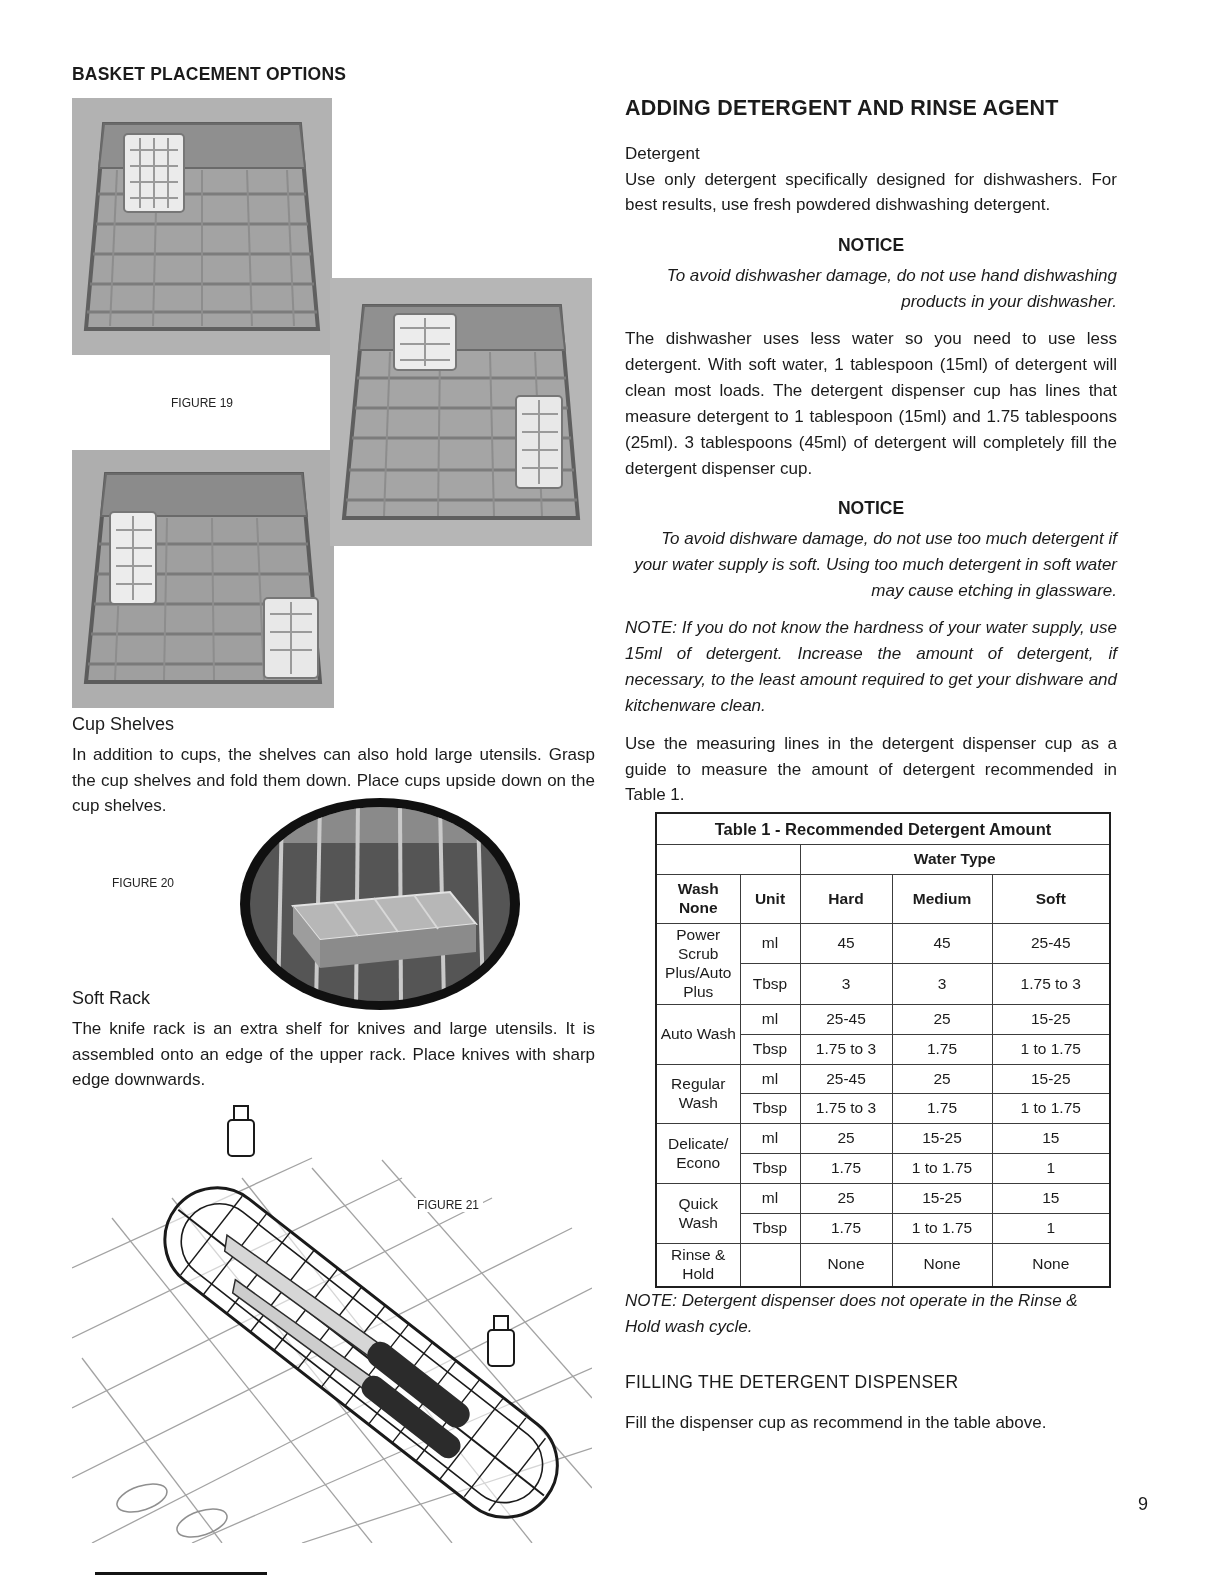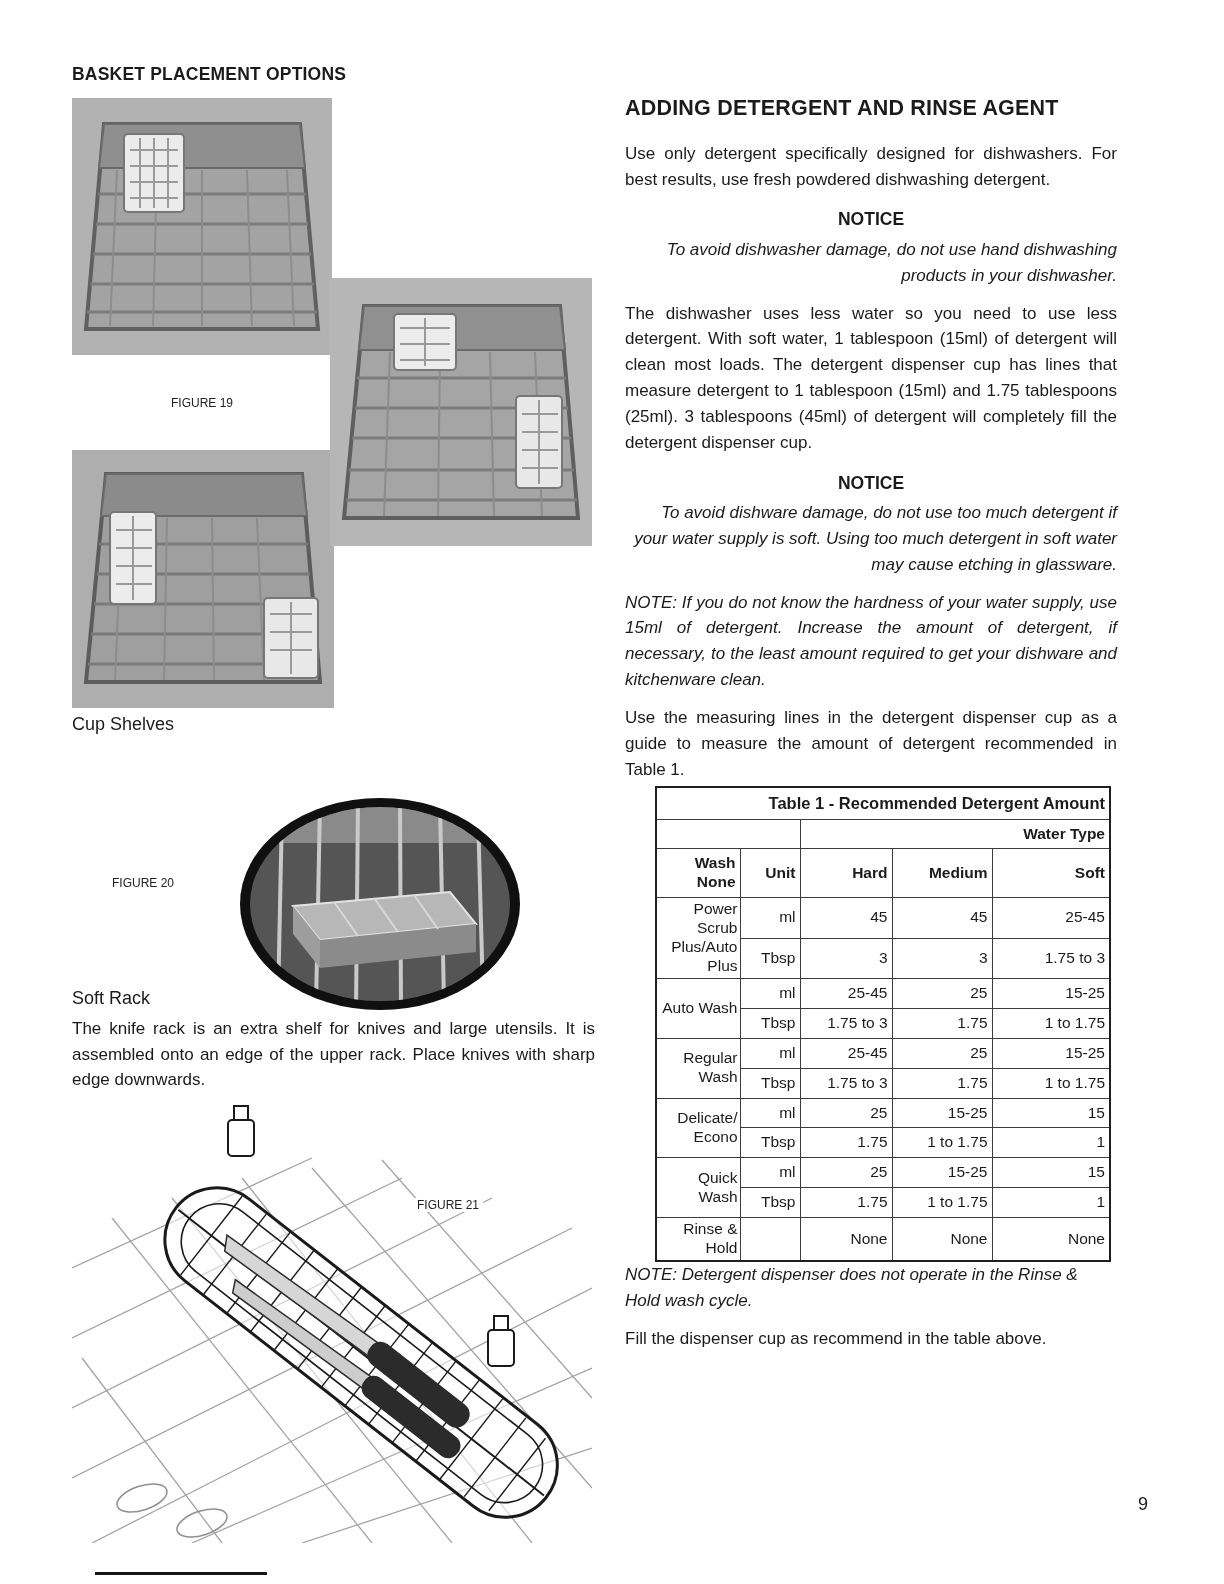--- a/index.html
+++ b/index.html
@@ -22,21 +22,21 @@
   .just{text-align:justify;}
   .notice{font-weight:bold;text-align:center;margin:14px 0 4px 0;font-size:17.5px;}
   .citalic{font-style:italic;text-align:right;}
   .italic{font-style:italic;}
   .filling-head{margin:30px 0 14px 0;font-size:17.5px;letter-spacing:.3px;}
   .note-after{margin-top:26px;}
 
   
   .det-table{border-collapse:collapse;border:2px solid #1f1f1f;margin:2px 0 0 30px;
              font-size:15.5px;line-height:1.22;}
-  .det-table th,.det-table td{border:1px solid #3c3c3c;text-align:right;
+  .det-table th,.det-table td{border:1px solid #3c3c3c;text-align:center;
              padding:5px 4px;vertical-align:middle;}
   .det-table .title-row th{font-size:16.5px;padding:5px 4px;}
   .det-table .cycle{font-size:15.5px;padding:2px 2px;}
   .det-table tr.dash td{border-top-style:dashed;}
   .c-cycle{width:84px;} .c-unit{width:60px;} .c-hard{width:92px;}
   .c-med{width:100px;} .c-soft{width:118px;}
 
   .page-number{position:absolute;left:1138px;top:1494px;font-size:18px;}
   .bottom-mark{position:absolute;left:95px;top:1572px;width:172px;height:3px;background:#141414;}
 </style>
@@ -157,20 +157,21 @@
             <line x1="192" y1="154" x2="228" y2="154"></line>
           <line x1="192" y1="172" x2="228" y2="172"></line>
             <line x1="192" y1="190" x2="228" y2="190"></line>
           <line x1="209" y1="122" x2="209" y2="206"></line>
         </g>
       </g>
     </svg>
   </div>
 
   <div class="abs sub-head" style="left:72px;top:714px;">Cup Shelves</div>
+  <div class="abs body-text" style="left:72px;top:742px;width:523px;">In addition to cups, the shelves can also hold large utensils. Grasp the cup shelves and fold them down. Place cups upside down on the cup shelves.</div>
 
   <div class="abs figlabel" style="left:112px;top:876px;">FIGURE 20</div>
 
   <div class="abs" style="left:238px;top:796px;">
     <svg width="285" height="216" viewBox="0 0 285 216">
       <defs>
           <clipPath id="ovalclip">
             <ellipse cx="142" cy="108" rx="130" ry="97"></ellipse>
           </clipPath>
         </defs>
@@ -260,20 +261,21 @@
       </g>
     </svg>
   </div>
 
   <div class="abs figlabel" style="left:413px;top:1198px;background:#ffffff;padding:0 4px;">FIGURE 21</div>
 
   <div class="col-right">
 
     <div class="h1">ADDING DETERGENT AND RINSE AGENT</div>
 
+    <div>Detergent</div>
     <p class="just">Use only detergent specifically designed for dishwashers. For best results, use fresh powdered dishwashing detergent.</p>
 
     <div class="notice">NOTICE</div>
     <p class="citalic">To avoid dishwasher damage, do not use hand dishwashing products in your dishwasher.</p>
 
     <p class="just">The dishwasher uses less water so you need to use less detergent. With soft water, 1 tablespoon (15ml) of detergent will clean most loads. The detergent dispenser cup has lines that measure detergent to 1 tablespoon (15ml) and 1.75 tablespoons (25ml). 3 tablespoons (45ml) of detergent will completely fill the detergent dispenser cup.</p>
 
     <div class="notice">NOTICE</div>
     <p class="citalic">To avoid dishware damage, do not use too much detergent if your water supply is soft. Using too much detergent in soft water may cause etching in glassware.</p>
 
@@ -380,20 +382,21 @@
           <td></td>
           <td>None</td>
           <td>None</td>
           <td>None</td>
         </tr>
       </tbody>
     </table>
 
     <p class="italic note-after">NOTE: Detergent dispenser does not operate in the Rinse &amp; Hold wash cycle.</p>
 
+    <div class="filling-head">FILLING THE DETERGENT DISPENSER</div>
     <p>Fill the dispenser cup as recommend in the table above.</p>
 
   </div>
 
   <div class="page-number">9</div>
   <div class="bottom-mark"></div>
 
 </div>
 
 </body></html>

